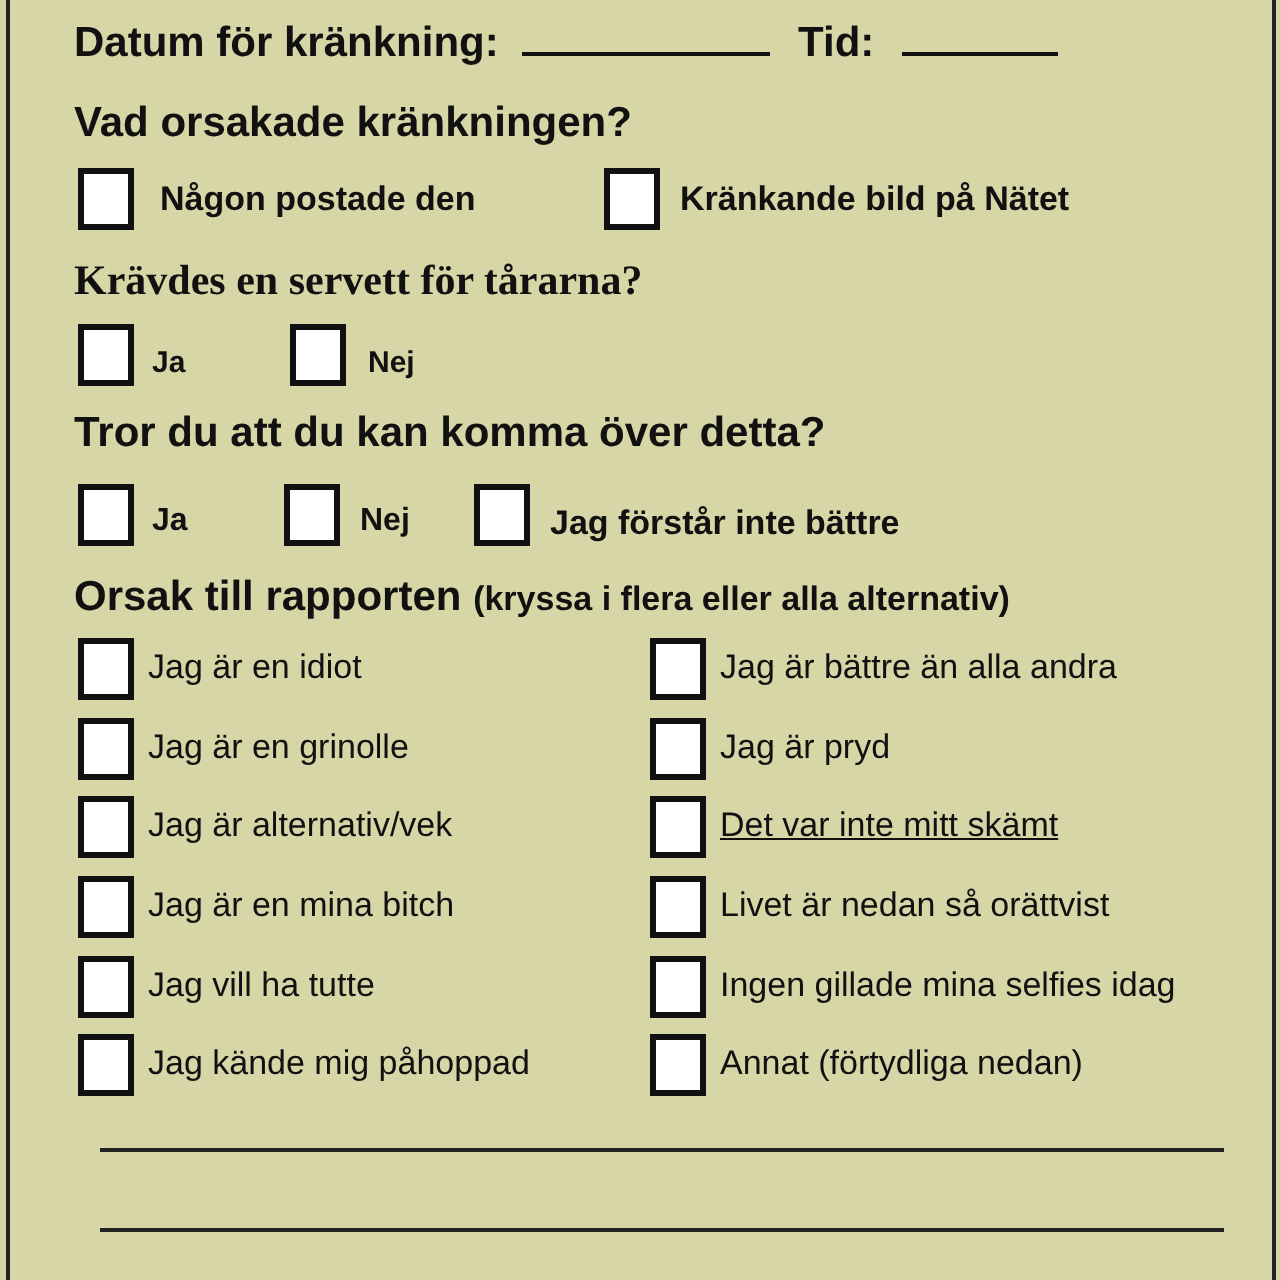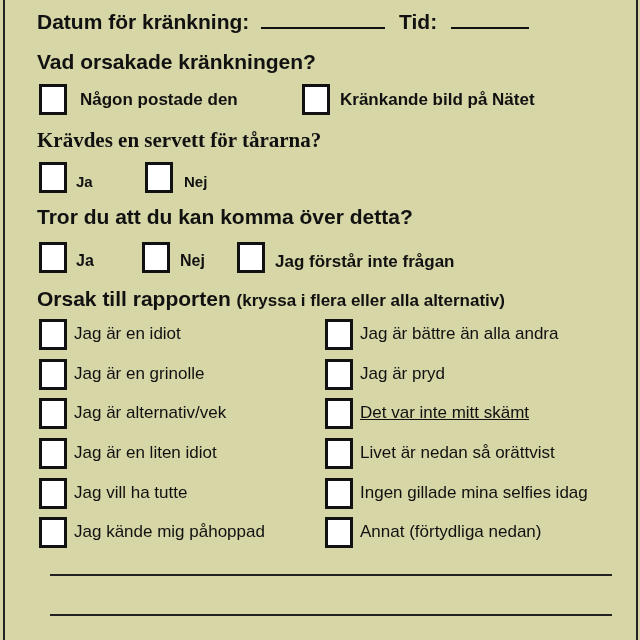--- a/index.html
+++ b/index.html
@@ -37,35 +37,35 @@
 <div class="lbl lb" style="left:76px;top:173px;font-size:15px;">Ja</div>
 <div class="cb" style="left:145px;top:162px;"></div>
 <div class="lbl lb" style="left:184px;top:173px;font-size:15px;">Nej</div>
 
 <div class="row h" style="left:37px;top:205px;">Tror du att du kan komma över detta?</div>
 <div class="cb" style="left:39px;top:242px;"></div>
 <div class="lbl lb" style="left:76px;top:252px;font-size:16px;">Ja</div>
 <div class="cb" style="left:142px;top:242px;"></div>
 <div class="lbl lb" style="left:180px;top:252px;font-size:16px;">Nej</div>
 <div class="cb" style="left:237px;top:242px;"></div>
-<div class="lbl lb" style="left:275px;top:252px;font-size:17px;">Jag förstår inte frågan</div>
+<div class="lbl lb" style="left:275px;top:252px;font-size:17px;">Jag förstår inte bättre</div>
 
 <div class="row h" style="left:37px;top:287px;">
   <span>Orsak till rapporten</span>
   <span class="sub">(kryssa i flera eller alla alternativ)</span>
 </div>
 
 <div class="cb" style="left:39px;top:319px;"></div>
 <div class="lbl" style="left:74px;top:324px;">Jag är en idiot</div>
 <div class="cb" style="left:39px;top:359px;"></div>
 <div class="lbl" style="left:74px;top:364px;">Jag är en grinolle</div>
 <div class="cb" style="left:39px;top:398px;"></div>
 <div class="lbl" style="left:74px;top:403px;">Jag är alternativ/vek</div>
 <div class="cb" style="left:39px;top:438px;"></div>
-<div class="lbl" style="left:74px;top:443px;">Jag är en liten idiot</div>
+<div class="lbl" style="left:74px;top:443px;">Jag är en mina bitch</div>
 <div class="cb" style="left:39px;top:478px;"></div>
 <div class="lbl" style="left:74px;top:483px;">Jag vill ha tutte</div>
 <div class="cb" style="left:39px;top:517px;"></div>
 <div class="lbl" style="left:74px;top:522px;">Jag kände mig påhoppad</div>
 
 <div class="cb" style="left:325px;top:319px;"></div>
 <div class="lbl" style="left:360px;top:324px;">Jag är bättre än alla andra</div>
 <div class="cb" style="left:325px;top:359px;"></div>
 <div class="lbl" style="left:360px;top:364px;">Jag är pryd</div>
 <div class="cb" style="left:325px;top:398px;"></div>

